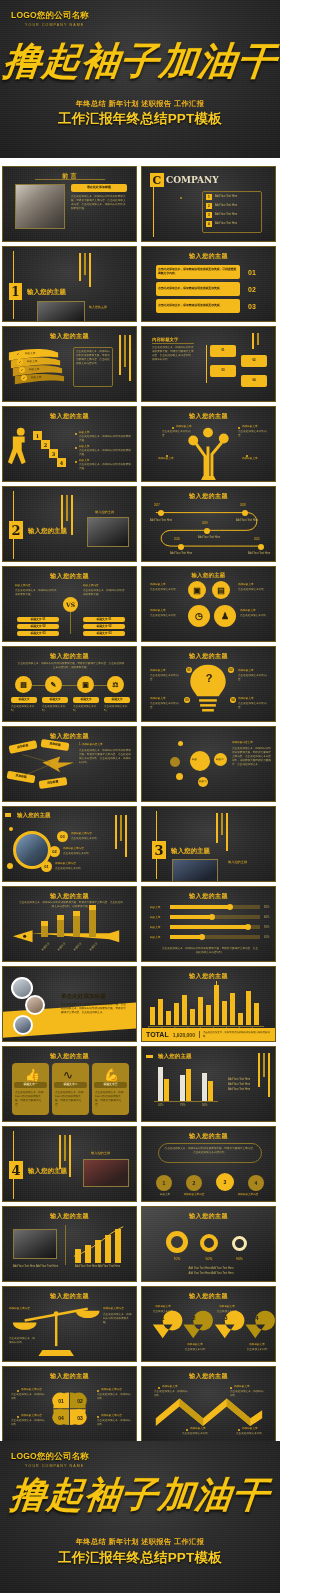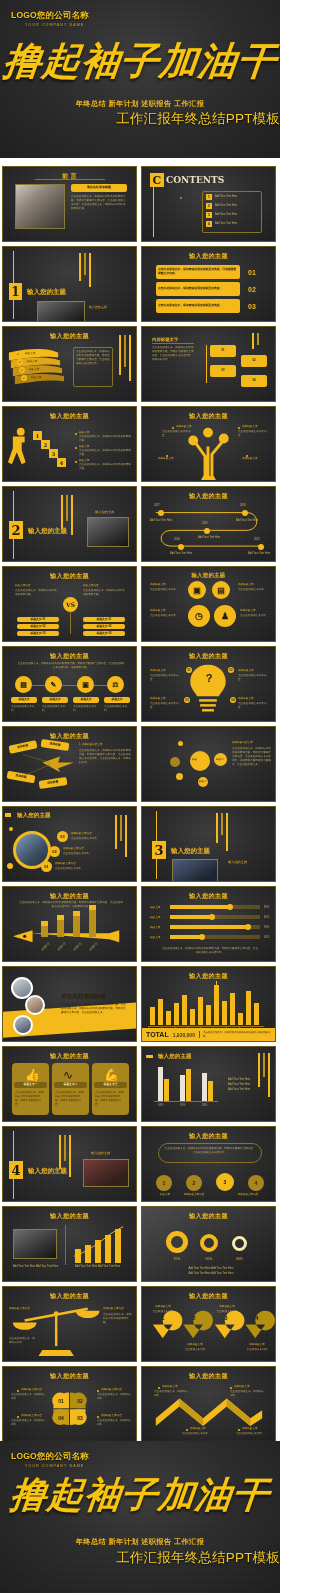--- a/index.html
+++ b/index.html
@@ -47,22 +47,22 @@
     text-shadow:0 2px 3px rgba(0,0,0,.75), 0 0 1px #b88a00;
     transform:skewX(-6deg);
   }
   .hero.bottom .hero-title { top:30px; font-size:36px; }
   .hero-kicker {
     position:absolute; left:0; right:0; top:99px; text-align:center;
     font-size:7.2px; font-weight:bold; color:#f1b41a; letter-spacing:.4px;
   }
   .hero.bottom .hero-kicker { top:96px; }
   .hero-sub {
-    position:absolute; left:0; right:0; top:110px; text-align:right;
-    font-size:13.5px; font-weight:normal; color:#f8cb22; letter-spacing:.2px;
+    position:absolute; left:0; right:0; top:110px; text-align:center;
+    font-size:13.5px; font-weight:bold; color:#f8cb22; letter-spacing:.2px;
     text-shadow:0 1px 2px rgba(0,0,0,.85);
   }
   .hero.bottom .hero-sub { top:108px; }
 
   
   .grid { position:absolute; left:0; top:166px; width:280px; }
   .row { display:flex; gap:4px; margin-bottom:4px; padding:0 2px; }
   .thumb {
     width:135px; height:76px; flex:0 0 135px;
     border:1px solid #6b5a1c;
@@ -156,21 +156,21 @@
         <div class="bar" style="left:32px;top:12px;width:70px;height:1px;background:#8a7226"></div>
         <div class="photo" style="left:12px;top:17px;width:50px;height:45px"></div>
         <div class="pillbox" style="left:68px;top:17px;width:56px;height:8px;font-size:3px">请在此处添加标题</div>
         <div class="microtext" style="left:68px;top:28px;width:56px">点击此处添加文本，添加简短说明使排版更加美观，可根据需要调整文字内容，点击此处添加文本内容。点击此处添加文本，添加简短说明使排版更加美观。</div>
       </div>
         </div>
 
       <div class="slide thumb">
           <div class="t-in">
         <div class="bignum" style="left:8px;top:6px;width:14px;height:14px;font-size:11px">C</div>
-        <div class="sec-label" style="left:24px;top:8px;font-size:9px;color:#e9dfc2;font-family:'DejaVu Serif',serif">CONTENTS</div>
+        <div class="sec-label" style="left:24px;top:8px;font-size:9px;color:#e9dfc2;font-family:'DejaVu Serif',serif">COMPANY</div>
         <div class="bar" style="left:11px;top:20px;width:1px;height:50px;background:#f4b91b"></div>
         <div class="outlinebox" style="left:60px;top:24px;width:60px;height:42px"></div>
         <div class="chip" style="left:64px;top:27px;width:6px;height:6px">1</div>
         <div class="microtext" style="left:73px;top:28px;width:42px">Add Your Text Here</div>
         <div class="chip" style="left:64px;top:36px;width:6px;height:6px">2</div>
         <div class="microtext" style="left:73px;top:37px;width:42px">Add Your Text Here</div>
         <div class="chip" style="left:64px;top:45px;width:6px;height:6px">3</div>
         <div class="microtext" style="left:73px;top:46px;width:42px">Add Your Text Here</div>
         <div class="chip" style="left:64px;top:54px;width:6px;height:6px">4</div>
         <div class="microtext" style="left:73px;top:55px;width:42px">Add Your Text Here</div>

